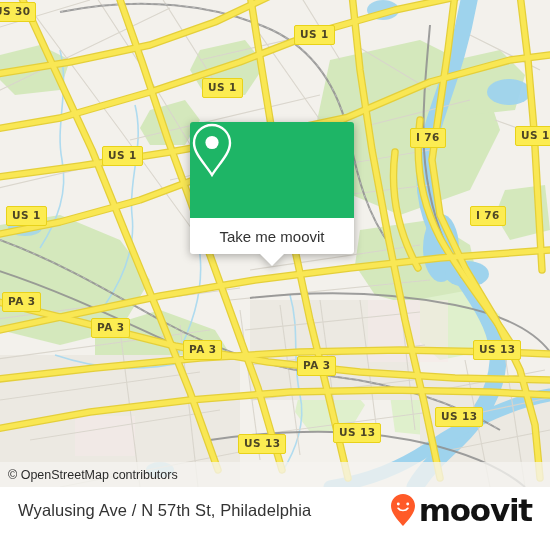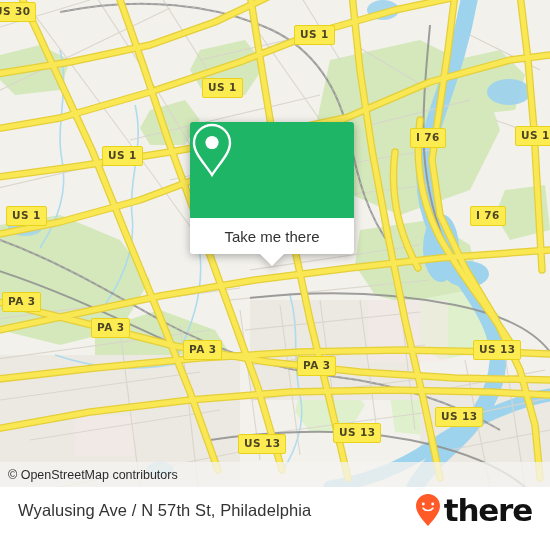--- a/index.html
+++ b/index.html
@@ -276,21 +276,21 @@
       </div>
 
     <div class="popup">
       <div class="popup-top">
         <svg width="44" height="56" viewBox="0 0 44 56">
           <path d="M22 3 C 12 3, 4 11, 4 21 C 4 32, 16 43, 22 53 C 28 43, 40 32, 40 21 C 40 11, 32 3, 22 3 Z" fill="none" stroke="#ffffff" stroke-width="2.4"></path>
           <circle cx="22" cy="20.5" r="6.6" fill="#ffffff"></circle>
         </svg>
       </div>
       <div class="popup-bot">
-        <span>Take me there</span>
+        <span>Take me moovit</span>
         <span class="popup-tail"></span>
       </div>
     </div>
 
     <div class="attrib">
       <span>© OpenStreetMap contributors</span>
     </div>
   </div>
 
   <div class="footer">
@@ -299,18 +299,18 @@
     </svg>
     <div class="footer-inner">
       <div class="footer-title">Wyalusing Ave / N 57th St, Philadelphia</div>
       <div class="brand">
         <svg width="26" height="34" viewBox="0 0 26 34">
           <path d="M13 1 C 6.4 1, 1 6.3, 1 12.8 C 1 21, 9.4 28.6, 13 33 C 16.6 28.6, 25 21, 25 12.8 C 25 6.3, 19.6 1, 13 1 Z" fill="#ff5a28"></path>
           <circle cx="8.3" cy="11" r="1.45" fill="#ffffff"></circle>
           <circle cx="17.7" cy="11" r="1.45" fill="#ffffff"></circle>
           <path d="M8.2 15.3 C 10 18.2, 16 18.2, 17.8 15.3" stroke="#ffffff" stroke-width="1.7" fill="none" stroke-linecap="round"></path>
         </svg>
-        <span class="brand-word">there</span>
+        <span class="brand-word">moovit</span>
       </div>
     </div>
   </div>
 
 </div>
 
 </body></html>

